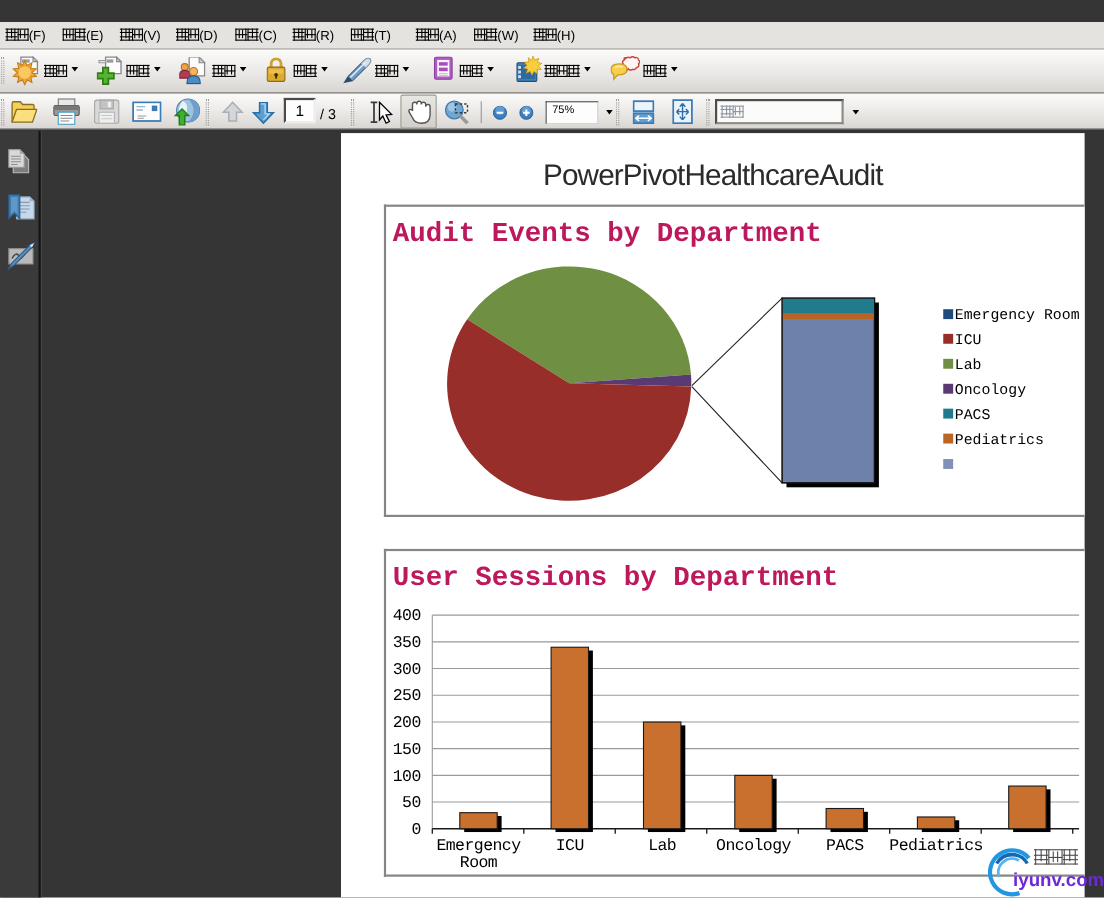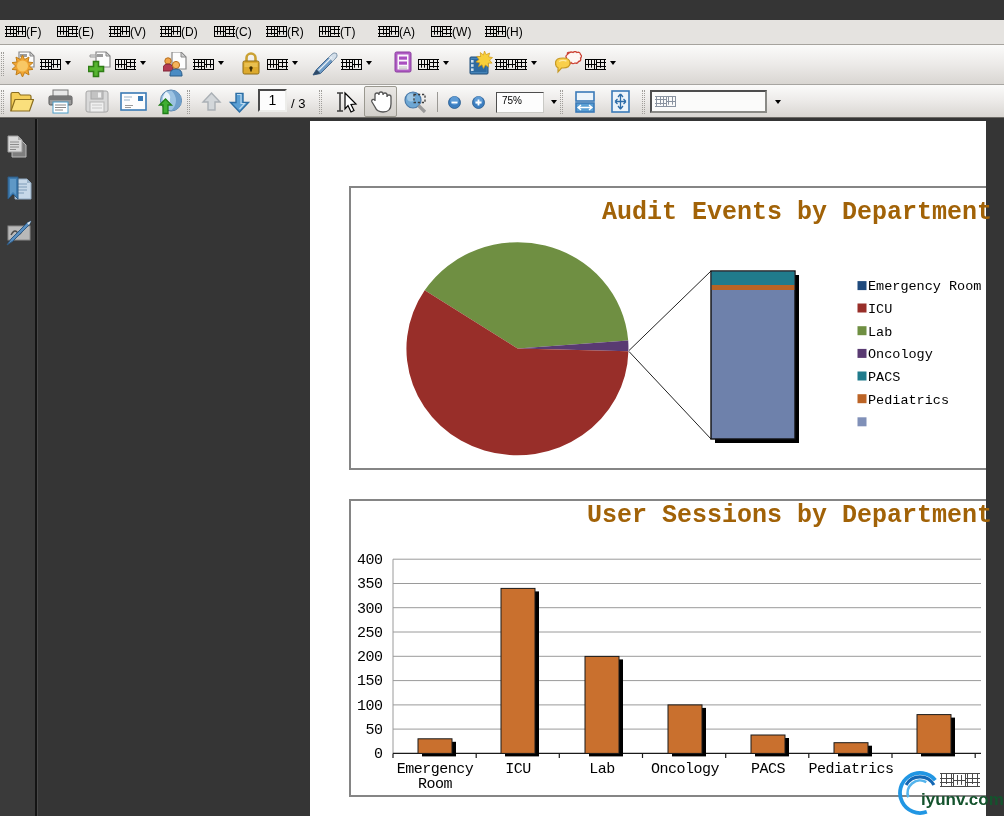--- a/index.html
+++ b/index.html
@@ -38,21 +38,21 @@
 .car{display:inline-block;width:0;height:0;border:3px solid transparent;border-top:4px solid #000;vertical-align:1px;margin-left:4px}
 .vsep{position:absolute;top:7px;width:3px;height:24px;border-left:1px dotted #a09e9a;border-right:1px dotted #a09e9a}
 
 #main{position:absolute;left:0;top:119px;width:1004px;height:697px;background:#353535}
 #sidebar{position:absolute;left:0;top:0;width:37px;height:697px;background:#3a3a3a;border-right:2px solid #141414;box-shadow:1px 0 0 #484848}
 #page{position:absolute;left:310px;top:2px;width:676px;height:695px;background:#fff}
 #doctitle{position:absolute;left:0;top:23px;width:676px;text-align:center;font-size:27px;color:#2b2b2b;letter-spacing:-0.8px}
 .chart{position:absolute;left:39px;width:637px;border:2px solid #858585;border-right:none;background:#fff}
 #chart1{top:65px;height:284px}
 #chart2{top:378px;height:298px}
-.ctitle{position:absolute;left:6px;width:100%;text-align:right;font:bold 25px "Liberation Mono",monospace;color:#a16207}
+.ctitle{position:absolute;left:6px;width:100%;text-align:left;font:bold 25px "Liberation Mono",monospace;color:#be185d}
 
 #wm{position:absolute;left:588px;top:646px;width:88px;height:49px}
 </style></head>
 <body>
 <div id="win">
   <div id="menu">
     <span class="mi" style="left:5px"><span class="c"></span><span class="c b"></span>(F)</span>
     <span class="mi" style="left:57px"><span class="c b"></span><span class="c"></span>(E)</span>
     <span class="mi" style="left:109px"><span class="c"></span><span class="c b"></span>(V)</span>
     <span class="mi" style="left:160px"><span class="c"></span><span class="c b"></span>(D)</span>
@@ -229,20 +229,21 @@
         <path d="M3 3 h6 v16 l-3-3 -3 3 z" fill="#5f98c6"></path>
       </svg>
       <svg style="position:absolute;left:5px;top:100px" width="29" height="29" viewBox="0 0 29 29">
         <rect x="3" y="7" width="22" height="14" fill="#b9b9b9" stroke="#8a8a8a"></rect>
         <path d="M6 16 q3-6 6-3 q2 2-1 4 M12 17 q4-2 6-6" fill="none" stroke="#4a4a4a" stroke-width="1.4"></path>
         <path d="M2 26 L6 20 L22 4 L26 2 L24 6 L8 22 Z" fill="#5a8fc0" stroke="#2e5a84" stroke-width="1"></path>
         <path d="M22 4 L26 2 L24 6 Z" fill="#e0e8f0"></path>
       </svg>
     </div>
     <div id="page">
+      <div id="doctitle">PowerPivotHealthcareAudit</div>
       <div id="chart1" class="chart">
         <div class="ctitle" style="top:10px">Audit Events by Department</div>
         <svg id="c1svg" width="635" height="282" style="position:absolute;left:0;top:0" font-family="Liberation Mono, monospace">
           <path d="M166.5,160.5 L73.7,102.3 A111,106.5 0 0 1 277.2,152.5 Z" fill="#6f8f42"></path>
           <path d="M166.5,160.5 L277.2,152.5 A111,106.5 0 0 1 277.4,163.3 Z" fill="#593a72"></path>
           <path d="M166.5,160.5 L277.4,163.3 A111,106.5 0 1 1 73.7,102.3 Z" fill="#982e29"></path>
           <path d="M278,162.5 L360,83 M278,163.5 L360,251" stroke="#222" stroke-width="1" fill="none"></path>
           <rect x="364" y="87" width="84" height="168" fill="#000"></rect>
           <rect x="360" y="83" width="84" height="168" fill="#6e81ab" stroke="#111" stroke-width="1.4"></rect>
           <rect x="360.7" y="83.7" width="82.6" height="13.3" fill="#207b8c"></rect>
@@ -260,21 +261,21 @@
             <text x="517" y="102.4">Emergency Room</text>
             <text x="517" y="124.8">ICU</text>
             <text x="517" y="147.5">Lab</text>
             <text x="517" y="170.2">Oncology</text>
             <text x="517" y="192.8">PACS</text>
             <text x="517" y="215.5">Pediatrics</text>
           </g>
         </svg>
       </div>
       <div id="chart2" class="chart">
-        <div class="ctitle" style="top:0">User Sessions by Department</div>
+        <div class="ctitle" style="top:10px">User Sessions by Department</div>
         <svg id="c2svg" width="635" height="294" style="position:absolute;left:0;top:0" font-family="Liberation Mono, monospace">
           <g stroke="#9a9a9a" stroke-width="1">
             <line x1="42" y1="58.2" x2="630" y2="58.2"></line>
             <line x1="42" y1="82.5" x2="630" y2="82.5"></line>
             <line x1="42" y1="106.7" x2="630" y2="106.7"></line>
             <line x1="42" y1="131" x2="630" y2="131"></line>
             <line x1="42" y1="155.3" x2="630" y2="155.3"></line>
             <line x1="42" y1="179.6" x2="630" y2="179.6"></line>
             <line x1="42" y1="203.9" x2="630" y2="203.9"></line>
             <line x1="42" y1="228.1" x2="630" y2="228.1"></line>
@@ -329,17 +330,17 @@
           </g>
         </svg>
       </div>
       <div id="wm">
         <svg width="88" height="49" viewBox="0 0 88 49" style="position:absolute;left:0;top:0">
           <path d="M37.3 13.1 A20,20 0 1 0 28.8 44.8" fill="none" stroke="#2196e3" stroke-width="3.8"></path>
           <path d="M35.9 18 A16,16 0 0 0 8.1 18" fill="none" stroke="#1568b4" stroke-width="3.2"></path>
           <path d="M28.3 15.2 A12.5,12.5 0 0 0 10.3 30.3" fill="none" stroke="#54b4ed" stroke-width="2.6"></path>
         </svg>
         <span style="position:absolute;left:42px;top:5px;font-size:15px;color:#4a4a4a;letter-spacing:1px"><span class="c"></span><span class="c b"></span><span class="c"></span></span>
-        <span style="position:absolute;left:23px;top:23px;font:bold 17px 'Liberation Sans',sans-serif;color:#14532d">iyunv.com</span>
+        <span style="position:absolute;left:23px;top:23px;font:bold 17px 'Liberation Sans',sans-serif;color:#6d28d9">iyunv.com</span>
       </div>
     </div>
   </div>
 </div>
 
 </body></html>

